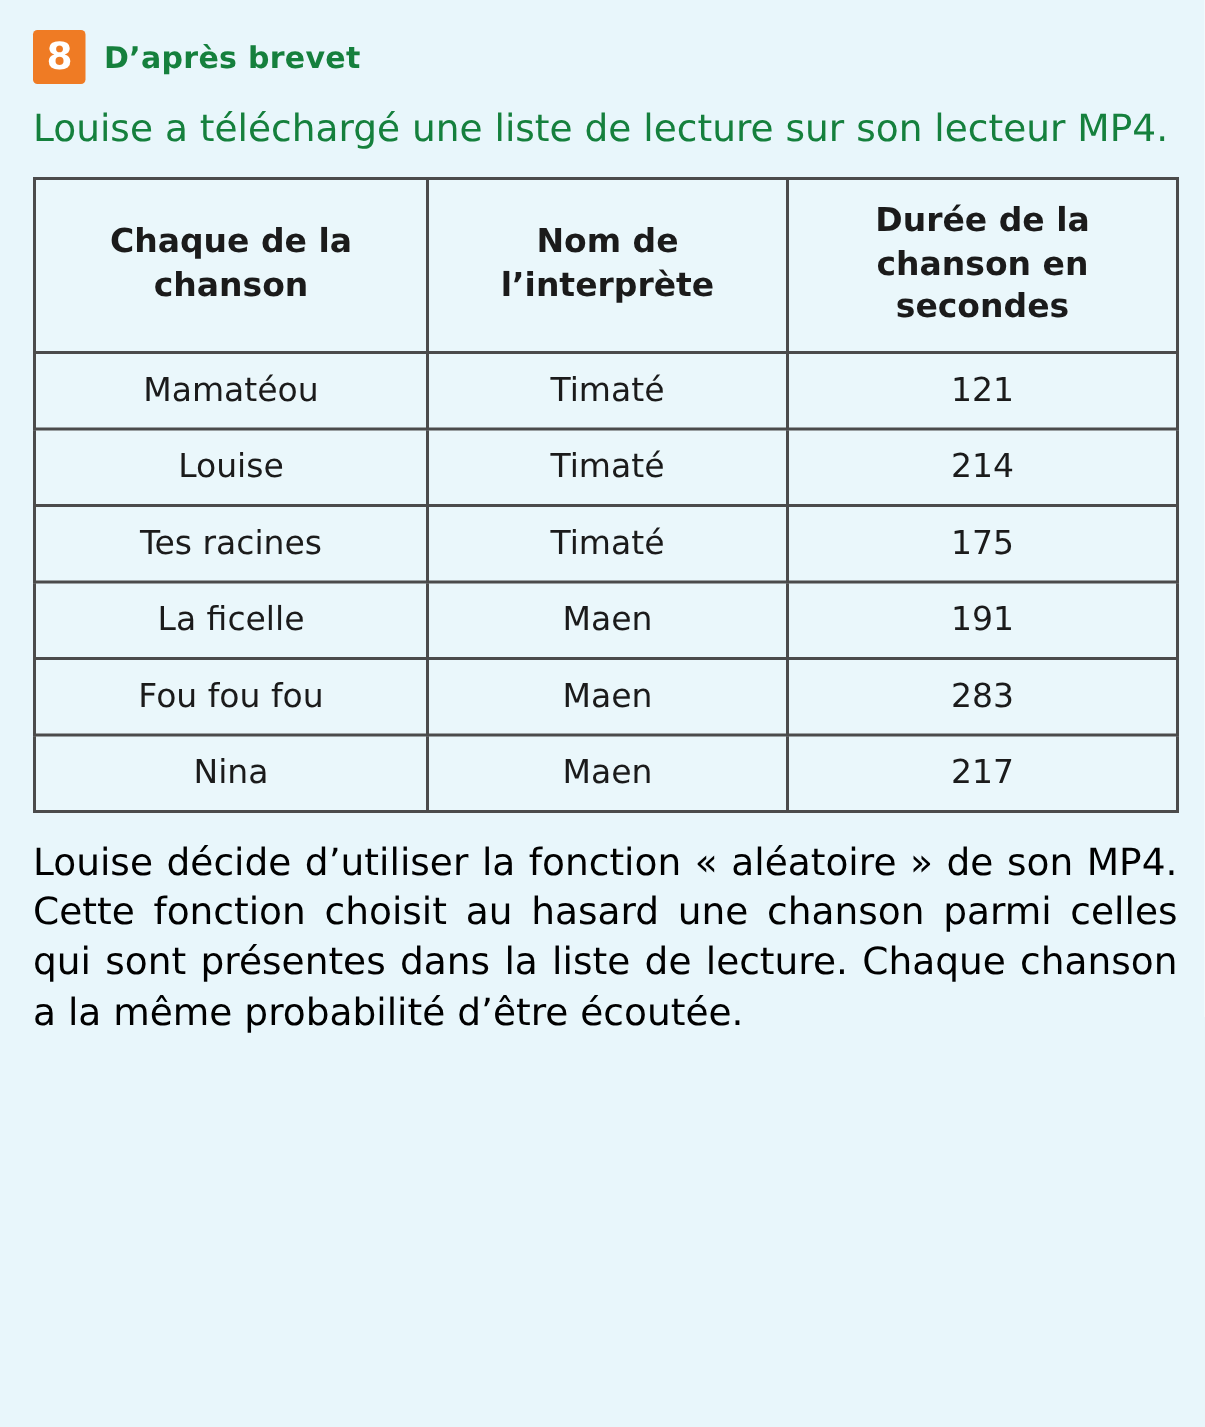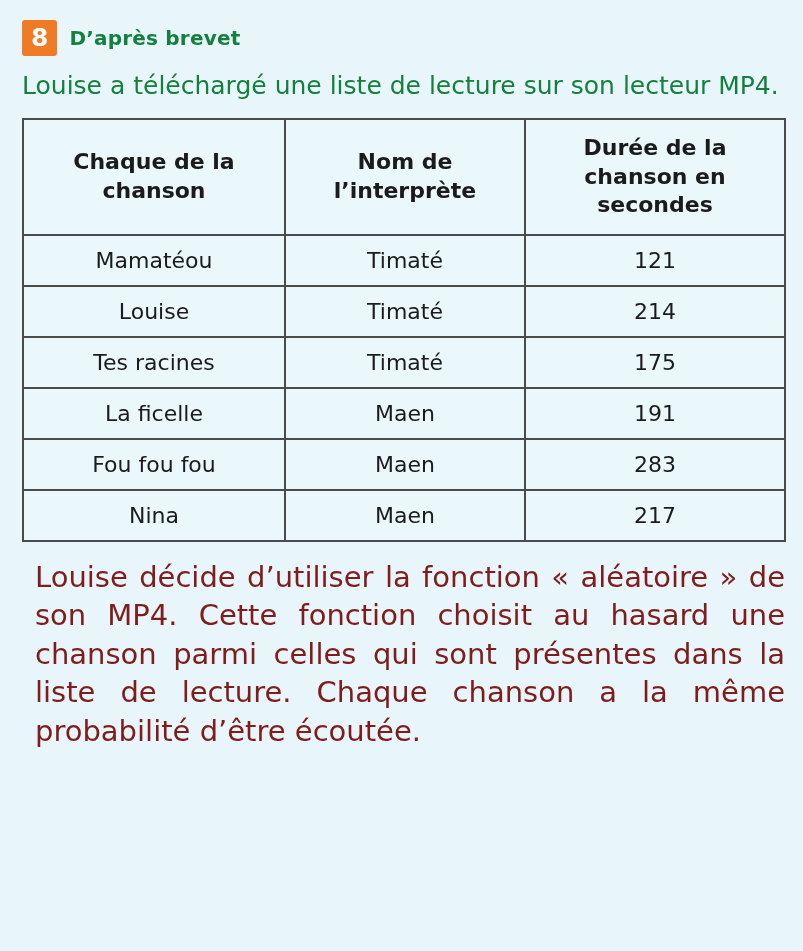--- a/index.html
+++ b/index.html
@@ -77,24 +77,24 @@
   table.songs td {
     font-size: 22px;
     font-weight: normal;
     padding: 12px 6px;
   }
   col.c1 { width: 262px; }
   col.c2 { width: 240px; }
   col.c3 { width: 260px; }
   
   .outro {
-    font-size: 29px;
+    font-size: 25px;
     line-height: 1.33;
-    color: #7f1d1d;
-    margin: 16px 0 0 17px;
+    color: #000000;
+    margin: 16px 0 0 4px;
     max-width: 768px;
     text-align: justify;
   }
 </style>
 </head>
 <body>
 
 <div class="page">
 
   <div class="ex-header">

